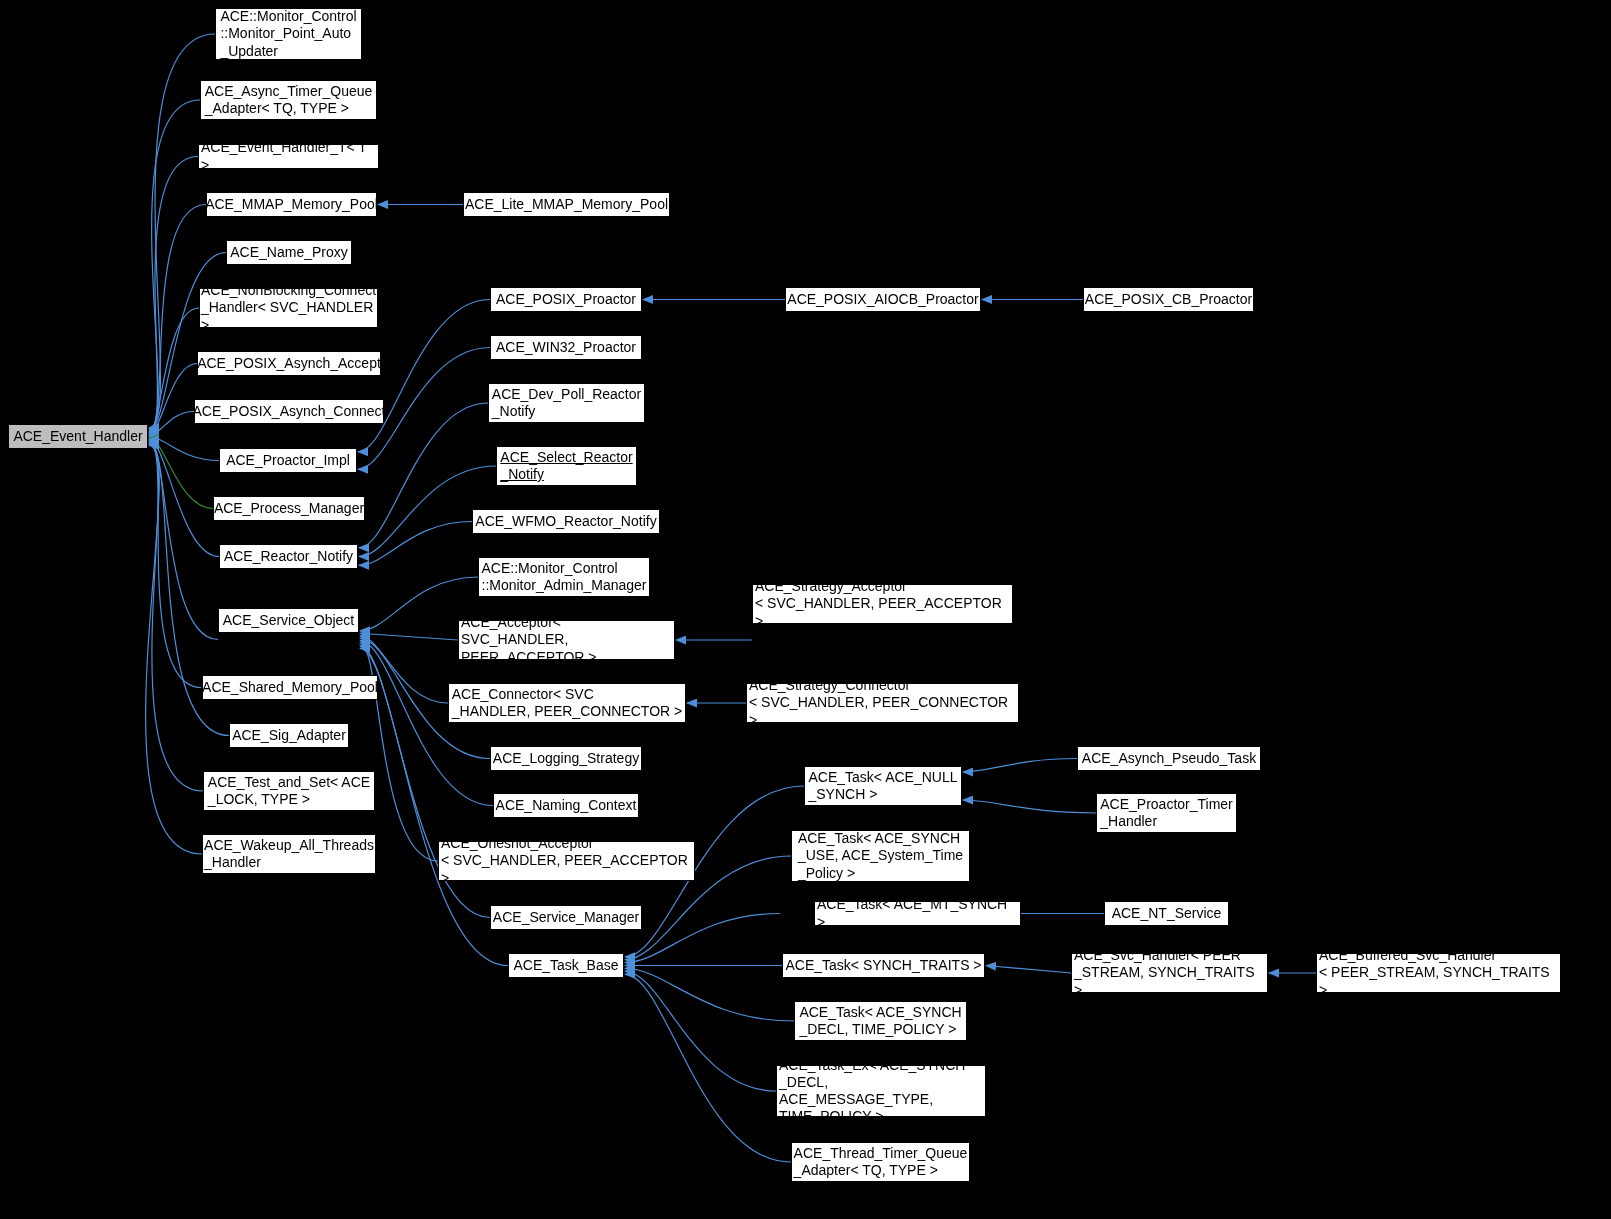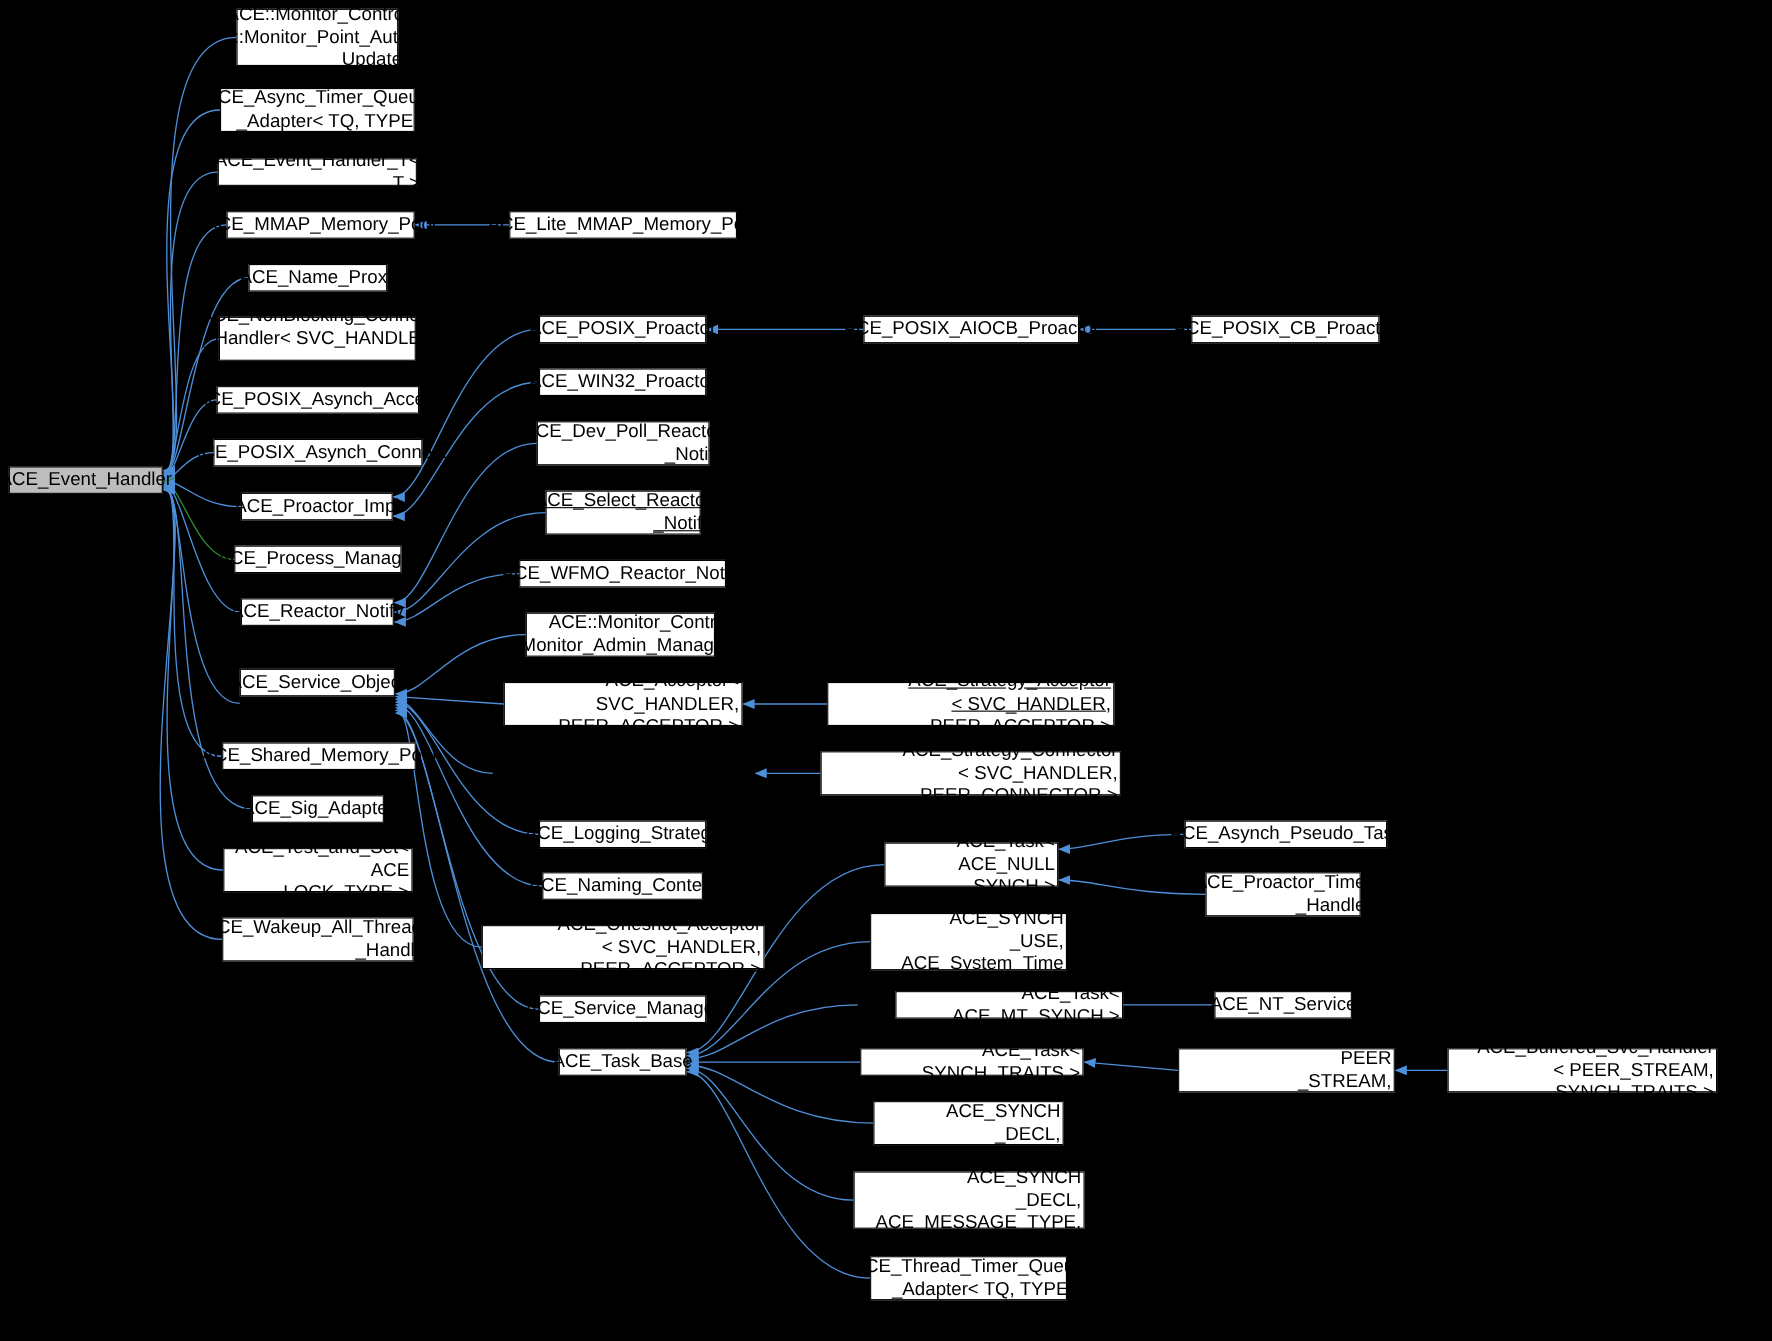--- a/index.html
+++ b/index.html
@@ -1,22 +1,22 @@
 <!DOCTYPE html>
 <html style="--bg: #000000; --node-fill: #ffffff; --node-border: #000000; --node-text: #000000; --root-fill: #bdbdbd; --edge-blue: #4e8fd9; --edge-green: #2e8b2e;"><head>
 <meta charset="utf-8">
 <style>
   html,body{margin:0;padding:0;background:#000;}
   #stage{position:relative;width:1611px;height:1219px;background:var(--bg,#000);overflow:hidden;
          font-family:"Liberation Sans","DejaVu Sans",sans-serif;}
   #edges{position:absolute;left:0;top:0;pointer-events:none;}
   #nodes{position:absolute;left:0;top:0;width:100%;height:100%;}
   .node{position:absolute;box-sizing:border-box;display:flex;align-items:center;justify-content:center;
-        text-align:right;background:var(--node-fill,#fff);border:1px solid var(--node-border,#000);
-        color:var(--node-text,#000);font-size:17px;line-height:1.22;white-space:pre-line;
+        text-align:left;background:var(--node-fill,#fff);border:1px solid var(--node-border,#000);
+        color:var(--node-text,#000);font-size:14px;line-height:1.22;white-space:pre-line;
         cursor:pointer;padding:0 2px;}
   .node.root{background:var(--root-fill,#bfbfbf);cursor:default;}
   .edge{fill:none;stroke-width:1.2px;}
   .edge.public{stroke:var(--edge-blue,#4e8fd9);}
   .edge.protected{stroke:var(--edge-green,#2e8b2e);}
   #arrow-blue path{fill:var(--edge-blue,#4e8fd9);}
   #arrow-green path{fill:var(--edge-green,#2e8b2e);}
 </style>
 </head>
 <body>
@@ -107,28 +107,30 @@
       <div class="node" style="left: 490px; top: 335px; width: 152px; height: 25px;">ACE_WIN32_Proactor</div>
       <div class="node" style="left: 488px; top: 383px; width: 157px; height: 40px;">ACE_Dev_Poll_Reactor
 _Notify</div>
       <div class="node" style="left: 496px; top: 446px; width: 141px; height: 40px; text-decoration: underline;">ACE_Select_Reactor
 _Notify</div>
       <div class="node" style="left: 472px; top: 509px; width: 188px; height: 25px;">ACE_WFMO_Reactor_Notify</div>
       <div class="node" style="left: 478px; top: 557px; width: 172px; height: 40px;">ACE::Monitor_Control
 ::Monitor_Admin_Manager</div>
       <div class="node" style="left: 458px; top: 620px; width: 217px; height: 40px;">ACE_Acceptor&lt; SVC_HANDLER,
 PEER_ACCEPTOR &gt;</div>
+      <div class="node" style="left: 448px; top: 683px; width: 238px; height: 40px;">ACE_Connector&lt; SVC
+_HANDLER, PEER_CONNECTOR &gt;</div>
       <div class="node" style="left: 490px; top: 746px; width: 152px; height: 25px;">ACE_Logging_Strategy</div>
       <div class="node" style="left: 493px; top: 793px; width: 146px; height: 25px;">ACE_Naming_Context</div>
       <div class="node" style="left: 438px; top: 841px; width: 257px; height: 40px;">ACE_Oneshot_Acceptor
 &lt; SVC_HANDLER, PEER_ACCEPTOR &gt;</div>
       <div class="node" style="left: 490px; top: 905px; width: 152px; height: 25px;">ACE_Service_Manager</div>
       <div class="node" style="left: 508px; top: 953px; width: 116px; height: 25px;">ACE_Task_Base</div>
       <div class="node" style="left: 785px; top: 287px; width: 196px; height: 25px;">ACE_POSIX_AIOCB_Proactor</div>
-      <div class="node" style="left: 752px; top: 620px; width: 261px; height: 40px; text-decoration: underline;">ACE_Strategy_Acceptor
+      <div class="node" style="left: 752px; top: 584px; width: 261px; height: 40px;">ACE_Strategy_Acceptor
 &lt; SVC_HANDLER, PEER_ACCEPTOR &gt;</div>
       <div class="node" style="left: 746px; top: 683px; width: 273px; height: 40px;">ACE_Strategy_Connector
 &lt; SVC_HANDLER, PEER_CONNECTOR &gt;</div>
       <div class="node" style="left: 804px; top: 766px; width: 158px; height: 40px;">ACE_Task&lt; ACE_NULL
 _SYNCH &gt;</div>
       <div class="node" style="left: 791px; top: 830px; width: 179px; height: 52px;">ACE_Task&lt; ACE_SYNCH
 _USE, ACE_System_Time
 _Policy &gt;</div>
       <div class="node" style="left: 814px; top: 901px; width: 207px; height: 25px;">ACE_Task&lt; ACE_MT_SYNCH &gt;</div>
       <div class="node" style="left: 782px; top: 953px; width: 203px; height: 25px;">ACE_Task&lt; SYNCH_TRAITS &gt;</div>

